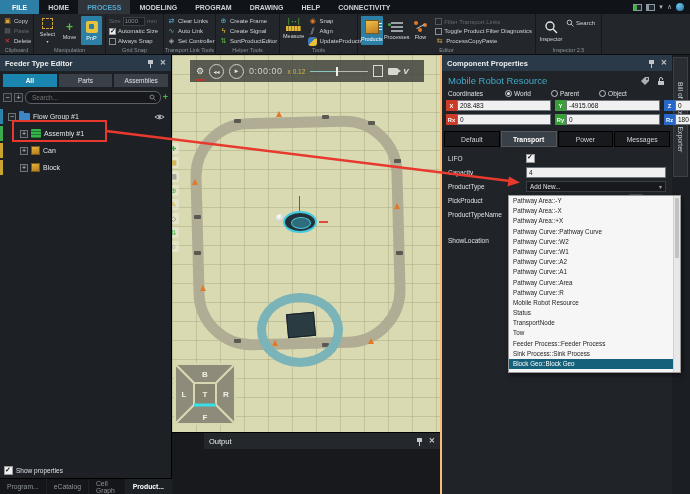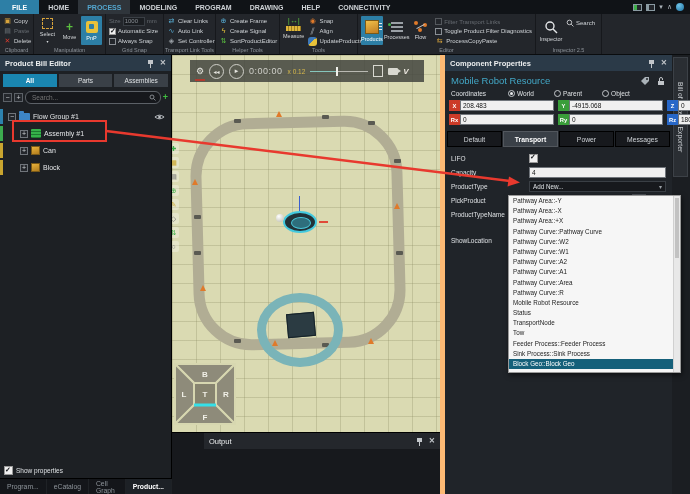--- a/index.html
+++ b/index.html
@@ -130,21 +130,21 @@
   .vp-strip{position:absolute;left:-4px;top:88px;display:flex;flex-direction:column;gap:3px;}
   .vs-ic{width:11px;height:11px;background:rgba(255,255,255,.30);border-radius:2px;font-size:7px;
          line-height:11px;text-align:center;}
   .viewcube{position:absolute;left:2px;top:308px;width:62px;height:62px;}
   
   .output{position:absolute;left:172px;top:432px;width:268px;height:62px;background:#17191d;
           border-top:1px solid #000;box-sizing:border-box;z-index:2;}
   .output .panel-hdr{background:#24272c;font-weight:normal;font-size:7.5px;margin-left:32px;}
   
   .right-panel{position:absolute;left:440px;top:55px;width:232px;height:439px;background:#202429;
-               border-left:5px solid #fdba74;box-sizing:border-box;z-index:3;}
+               border-left:2px solid #fdba74;box-sizing:border-box;z-index:3;}
   .comp-name{display:flex;align-items:center;margin:4px 6px 0 6px;font-size:9.5px;color:#42a7c6;}
   .coord-row{display:flex;align-items:center;margin:4px 6px 0 6px;font-size:6.5px;color:#dde0e3;gap:4px;}
   .radio{width:7px;height:7px;border:1px solid #c4c8cc;border-radius:50%;position:relative;flex:none;box-sizing:border-box;}
   .radio.sel::after{content:"";position:absolute;left:1px;top:1px;width:3px;height:3px;border-radius:50%;background:#e8eaec;}
   .ritem{display:flex;align-items:center;gap:2px;}
   .crow{display:flex;gap:4px;margin:3px 4px 0 4px;}
   .ccell{flex:1;display:flex;}
   .chip{width:11px;height:11px;display:flex;align-items:center;justify-content:center;color:#fff;
         font-size:5.8px;font-weight:bold;flex:none;}
   .chip.r{background:#cc3b28;} .chip.g{background:#3a9e3a;} .chip.b{background:#2767c8;}
@@ -366,21 +366,21 @@
             <line class="mag" x1="9" y1="9" x2="13" y2="13"></line>
           </svg>
         <span>Search</span>
       </div>
       <div class="rg-label">Inspector 2.5</div>
     </div>
   </div>
 
   <div class="left-panel">
     <div class="panel-hdr">
-      <span>Product Bill Editor</span>
+      <span>Feeder Type Editor</span>
       <span class="hdr-ics">
           <span class="pin"></span>
           <span class="xic">✕</span>
         </span>
     </div>
     <div class="lp-tabs">
       <div class="lp-tab active">All</div>
       <div class="lp-tab">Parts</div>
       <div class="lp-tab">Assemblies</div>
     </div>

